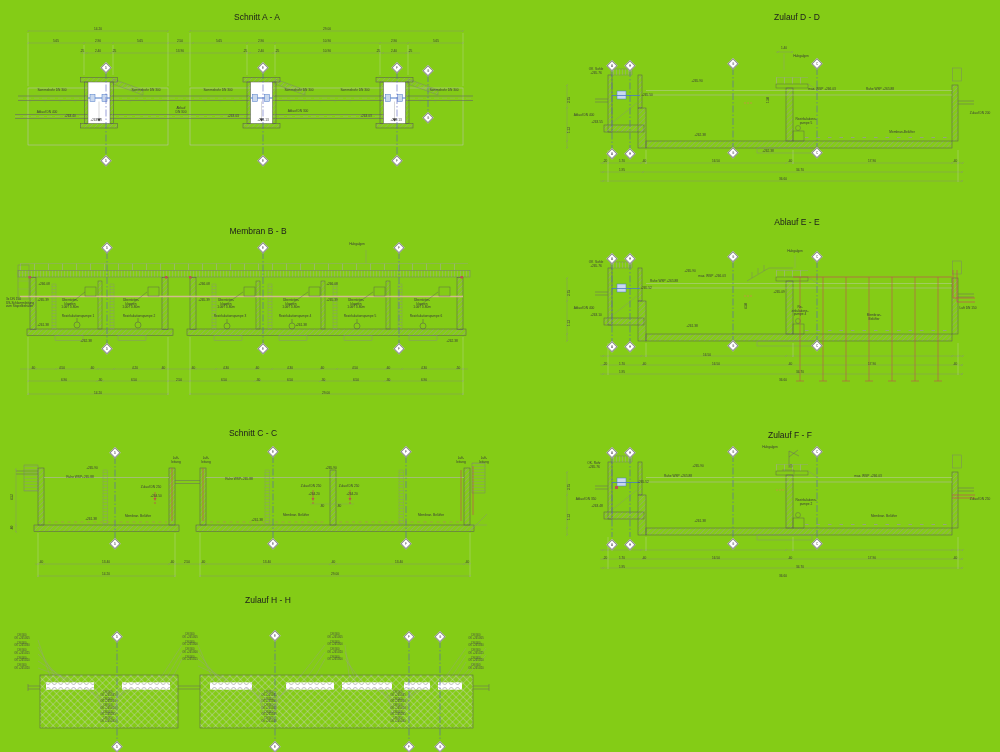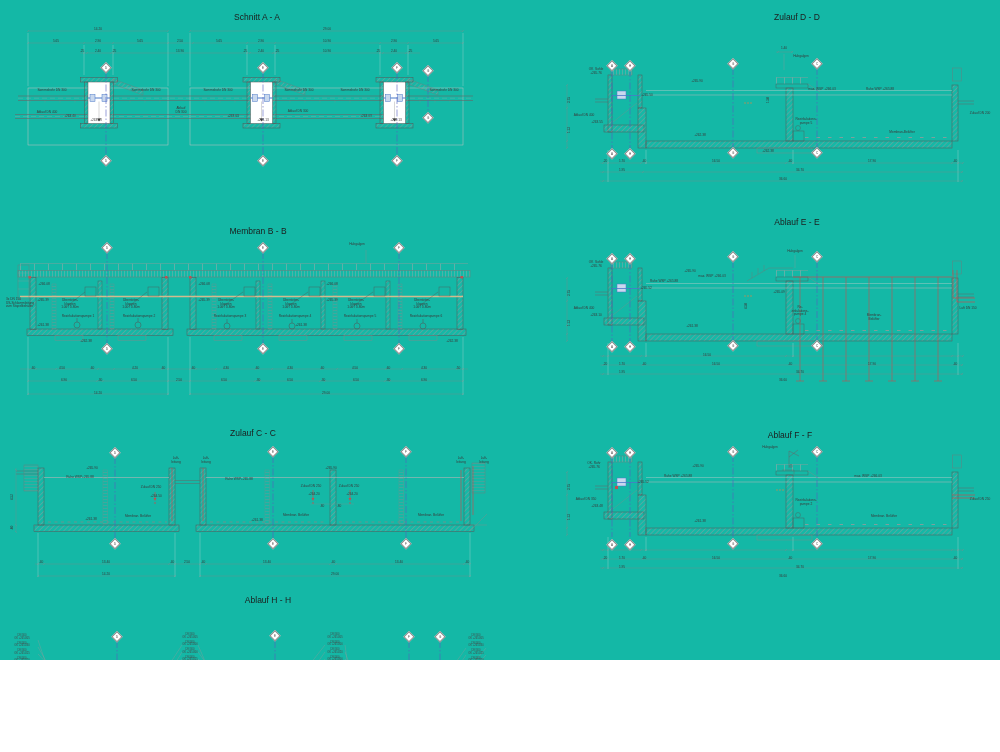--- a/index.html
+++ b/index.html
@@ -1,16 +1,16 @@
 <!DOCTYPE html>
 <html><head>
 <meta charset="utf-8">
 <style>
 html,body{margin:0;padding:0;background:#fff;font-family:"Liberation Sans",sans-serif}
-.sheet{position:relative;width:1000px;height:660px;background:#14b8a6;overflow:hidden}
+.sheet{position:relative;width:1000px;height:752px;background:#84cc16;overflow:hidden}
 .sheet svg{position:absolute;left:0;top:0}
 .title{position:absolute;transform:translate(-50%,-50%);font-size:8.5px;color:#1c1c1c;white-space:nowrap}
 .labelhost{position:absolute;left:0;top:0;width:1000px;height:752px;pointer-events:none}
 .lb{position:absolute;transform:translate(-50%,-50%);font-size:3.2px;line-height:1.12;color:#3a3a3a;white-space:pre;text-align:center}
 .lb.cs{font-size:2.6px;line-height:1.05;color:#474747}
 .lb.rot{transform:translate(-50%,-50%) rotate(-90deg)}
 .lb.tl{text-align:left}
 .mk{position:absolute;width:6.4px;height:6.4px;border:0.5px solid #8a8a8a;background:#fff;transform:translate(-50%,-50%) rotate(45deg);display:flex;align-items:center;justify-content:center}
 .mk span{transform:rotate(-45deg);font-size:3px;color:#444}
 </style>
@@ -309,23 +309,23 @@
           <circle cx="780" cy="490" r="0.7"></circle>
           <circle cx="783" cy="490" r="0.7"></circle>
         </g>
 </g>
 </svg>
 
 <div class="title" style="left:257px;top:17px">Schnitt A - A</div>
 <div class="title" style="left:797px;top:17px">Zulauf D - D</div>
 <div class="title" style="left:258px;top:231px">Membran B - B</div>
 <div class="title" style="left:797px;top:222px">Ablauf E - E</div>
-<div class="title" style="left:253px;top:433px">Zulauf C - C</div>
-<div class="title" style="left:790px;top:435px">Ablauf F - F</div>
-<div class="title" style="left:268px;top:600px">Ablauf H - H</div>
+<div class="title" style="left:253px;top:433px">Schnitt C - C</div>
+<div class="title" style="left:790px;top:435px">Zulauf F - F</div>
+<div class="title" style="left:268px;top:600px">Zulauf H - H</div>
 
 <div class="labelhost">
       <span class="lb" style="left: 98px; top: 30px;">14.20</span>
       <span class="lb" style="left: 327px; top: 30px;">29.00</span>
       <span class="lb" style="left: 56px; top: 42px;">5.65</span>
       <span class="lb" style="left: 98px; top: 42px;">2.90</span>
       <span class="lb" style="left: 140px; top: 42px;">5.65</span>
       <span class="lb" style="left: 180px; top: 42px;">2.50</span>
       <span class="lb" style="left: 219px; top: 42px;">5.65</span>
       <span class="lb" style="left: 261px; top: 42px;">2.90</span>

